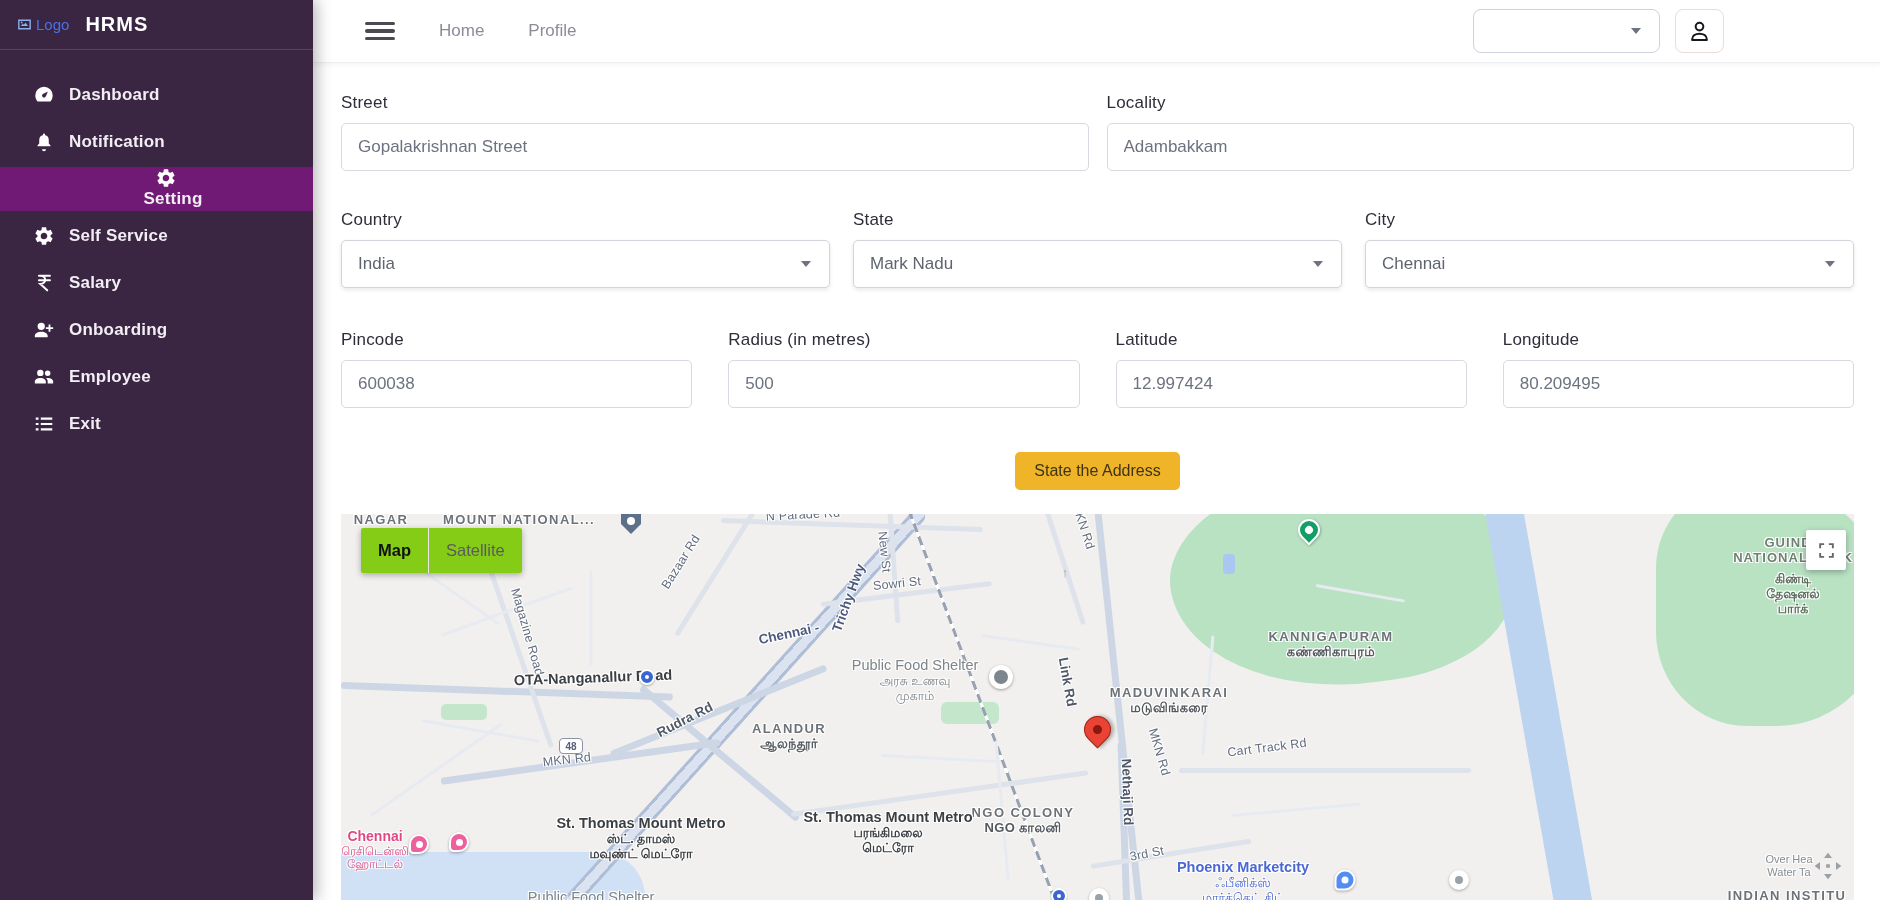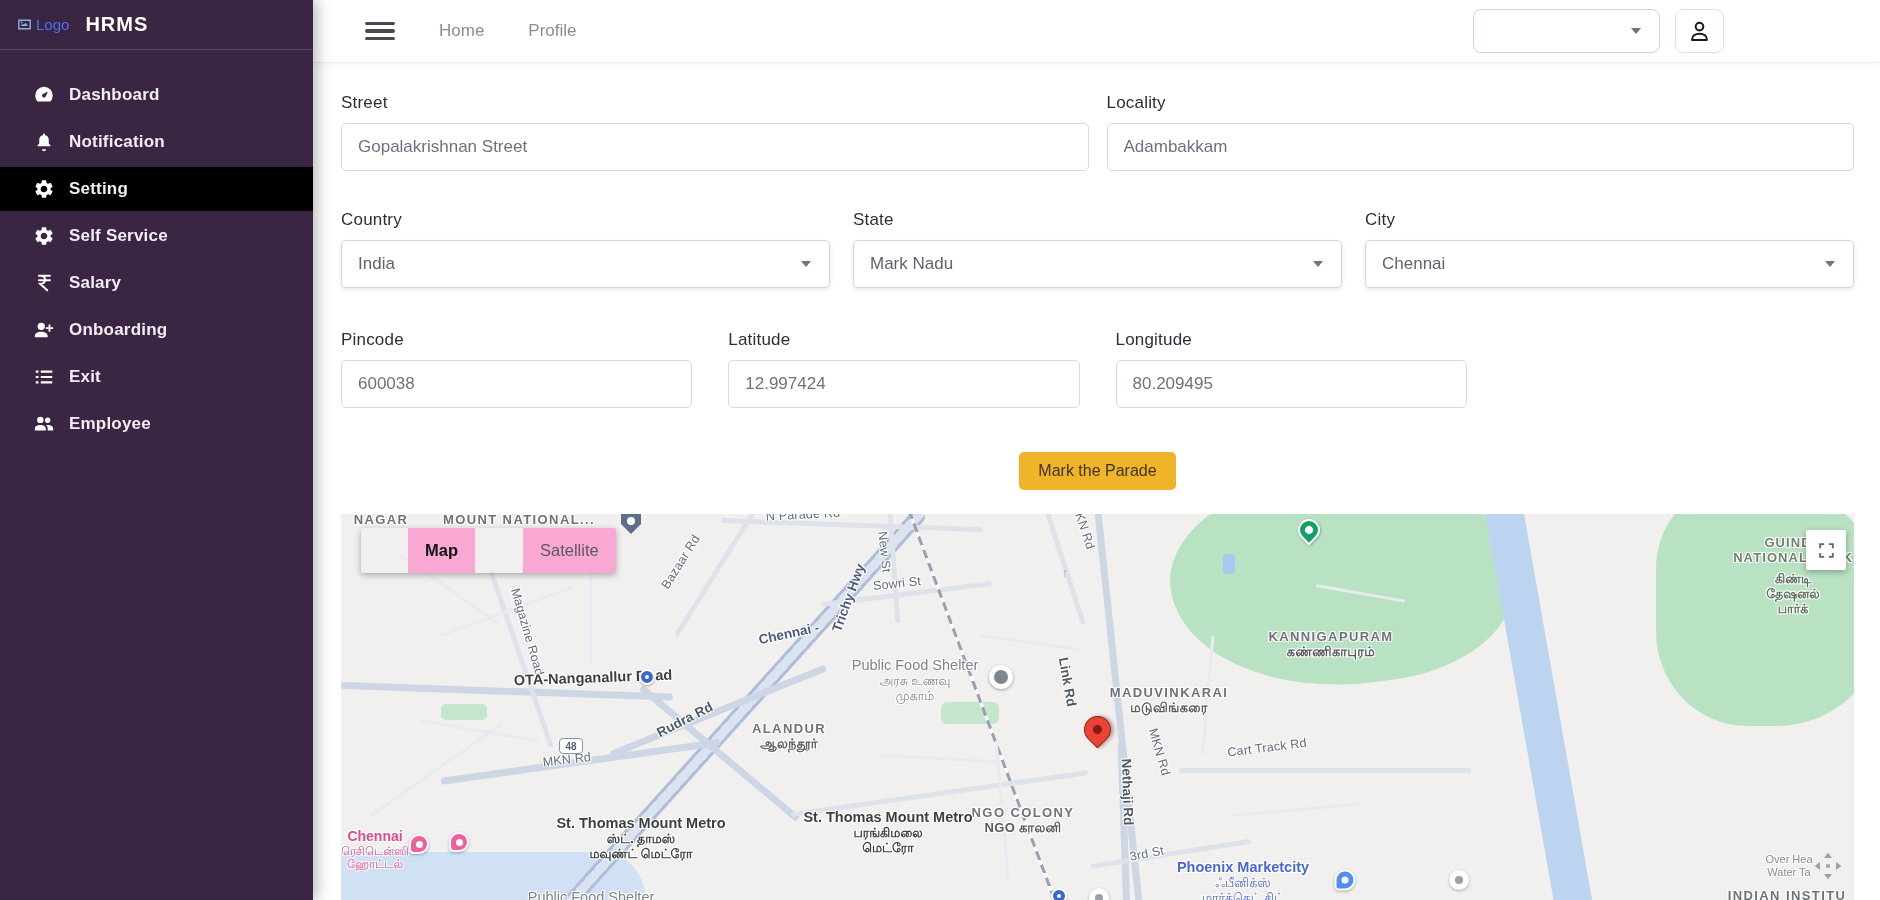--- a/index.html
+++ b/index.html
@@ -11,21 +11,21 @@
   .sidebar { width:313px; min-width:313px; height:900px; background:#3a2542;
     box-shadow:4px 0 14px rgba(0,0,0,.28); z-index:5; position:relative; }
   .logo-row { height:50px; display:flex; align-items:center; padding:0 16px;
     border-bottom:1px solid rgba(255,255,255,.14); }
   .logo-broken { display:flex; align-items:center; gap:3px; }
   .logo-broken .alt { color:#4a72e8; font-size:15px; }
   .brand { color:#fff; font-size:20px; font-weight:700; letter-spacing:1px; margin-left:16px; }
   .side-nav { padding-top:20px; }
   .side-item { height:44px; margin:3px 0; display:flex; align-items:center; padding-left:33px;
     cursor:pointer; }
-  .side-item.active { background:#000000; }
+  .side-item.active { background:#701a75;flex-direction:column; }
   .side-item .icn { width:22px; height:22px; margin-right:14px; display:flex; align-items:center; justify-content:center; }
   .side-item .icn svg { width:22px; height:22px; }
   .side-item .lbl { color:#f2eef4; font-size:17px; font-weight:600; letter-spacing:.2px; }
 
   
   .main { flex:1; display:flex; flex-direction:column; background:#fff; }
   .topbar { height:65px; display:flex; align-items:center; padding:0 156px 0 52px;
     background:#fff; border-bottom:1px solid #eeeef2; box-shadow:0 2px 5px rgba(30,30,60,.05); }
   .hamburger { width:30px; display:flex; flex-direction:column; gap:4px; cursor:pointer; margin-right:44px; }
   .hamburger i { display:block; height:3.5px; background:#4a4a52; border-radius:2px; }
@@ -123,22 +123,22 @@
   .mk-red-pin::after { content:""; position:absolute; left:8px; top:8px; width:9px; height:9px;
     border-radius:50%; background:#861910; }
   .mk-green-pin { width:22px; height:22px; margin:-31px 0 0 -11px; background:#129f67;
     border:2px solid #fff; border-radius:50% 50% 50% 0; transform:rotate(-45deg);
     box-shadow:0 1px 3px rgba(0,0,0,.3); }
   .mk-green-pin::after { content:""; position:absolute; left:5px; top:5px; width:8px; height:8px;
     border-radius:50%; background:#fff; }
 
   .map-type { position:absolute; left:20px; top:14px; display:flex; z-index:6;
     box-shadow:0 2px 6px rgba(0,0,0,.3); border-radius:2px; overflow:hidden; }
-  .map-type button { background:#f9a8d4; border:none; height:45px; padding:0 17px; font-size:16.5px;
-    color:#5b5b5b; cursor:pointer; font-family:"Liberation Sans","DejaVu Sans",sans-serif;margin-left:47px; }
+  .map-type button { background:#84cc16; border:none; height:45px; padding:0 17px; font-size:16.5px;
+    color:#5b5b5b; cursor:pointer; font-family:"Liberation Sans","DejaVu Sans",sans-serif; }
   .map-type button.active { font-weight:700; color:#111; }
   .map-type button + button { border-left:1px solid #e8e8e8; }
   .fullscreen-btn { position:absolute; right:8px; top:16px; width:40px; height:40px; background:#fff;
     border:none; border-radius:2px; box-shadow:0 2px 6px rgba(0,0,0,.3); cursor:pointer; z-index:6;
     display:flex; align-items:center; justify-content:center; }
   .pan-ctl { position:absolute; right:10px; bottom:14px; z-index:6; cursor:pointer; opacity:.85; }
 </style>
 </head>
 <body>
 
@@ -200,32 +200,32 @@
         <span class="icn">
             <svg viewBox="0 0 24 24" fill="#fff">
               <path d="M9 12a4 4 0 1 0 0-8 4 4 0 0 0 0 8zm0 2c-4 0-7 2-7 4.5V20h14v-1.5C16 16 13 14 9 14zm10-5V6h-2v3h-3v2h3v3h2v-3h3V9z"></path>
             </svg>
           </span>
         <span class="lbl">Onboarding</span>
       </div>
       <div class="side-item">
         <span class="icn">
             <svg viewBox="0 0 24 24" fill="#fff">
+              <path d="M8 11a3.5 3.5 0 1 0 0-7 3.5 3.5 0 0 0 0 7zm8 0a3 3 0 1 0 0-6 3 3 0 0 0 0 6zM8 13c-3.3 0-6 1.7-6 3.8V19h12v-2.2C14 14.7 11.3 13 8 13zm8 0c-.6 0-1.2.1-1.8.2 1.1.9 1.8 2 1.8 3.6V19h6v-2.2C22 14.7 19.3 13 16 13z"></path>
+            </svg>
+          </span>
+        <span class="lbl">Employee</span>
+      </div>
+      <div class="side-item">
+        <span class="icn">
+            <svg viewBox="0 0 24 24" fill="#fff">
               <path d="M3 5h3v2.4H3zM3 10.8h3v2.4H3zM3 16.6h3V19H3zM8.5 5H21v2.4H8.5zM8.5 10.8H21v2.4H8.5zM8.5 16.6H21V19H8.5z"></path>
             </svg>
           </span>
         <span class="lbl">Exit</span>
-      </div>
-      <div class="side-item">
-        <span class="icn">
-            <svg viewBox="0 0 24 24" fill="#fff">
-              <path d="M8 11a3.5 3.5 0 1 0 0-7 3.5 3.5 0 0 0 0 7zm8 0a3 3 0 1 0 0-6 3 3 0 0 0 0 6zM8 13c-3.3 0-6 1.7-6 3.8V19h12v-2.2C14 14.7 11.3 13 8 13zm8 0c-.6 0-1.2.1-1.8.2 1.1.9 1.8 2 1.8 3.6V19h6v-2.2C22 14.7 19.3 13 16 13z"></path>
-            </svg>
-          </span>
-        <span class="lbl">Employee</span>
       </div>
     </nav>
   </aside>
 
   <div class="main">
     <header class="topbar">
       <div class="hamburger">
           <i></i>
           <i></i>
           <i></i>
@@ -281,31 +281,35 @@
           </div>
         </div>
       </div>
 
       <div class="frow frow-4">
         <div class="ffield">
           <label>Pincode</label>
           <input type="text" value="600038" style="">
         </div>
         <div class="ffield">
+          <label>Radius (in metres)</label>
+          <input type="text" value="500" style="">
+        </div>
+        <div class="ffield">
           <label>Latitude</label>
           <input type="text" value="12.997424" style="">
         </div>
         <div class="ffield">
           <label>Longitude</label>
           <input type="text" value="80.209495" style="">
         </div>
       </div>
 
       <div class="btnrow">
-        <button class="btn-mark">Mark the Parade</button>
+        <button class="btn-mark">State the Address</button>
       </div>
 
       <div class="map">
         <div class="map-canvas">
 
           <div class="shape" style="left:830px;top:-40px;width:340px;height:212px;background:#b9e2c3;border-radius:45% 55% 40% 60%;transform:rotate(-8deg)"></div>
           <div class="shape" style="left:1315px;top:-30px;width:232px;height:242px;background:#b9e2c3;border-radius:40% 60% 55% 45%"></div>
           <div class="shape" style="left:600px;top:188px;width:58px;height:22px;background:#c4e7cc;border-radius:6px"></div>
           <div class="shape" style="left:100px;top:190px;width:46px;height:16px;background:#c4e7cc;border-radius:5px"></div>
           <div class="shape" style="left:1180px;top:-30px;width:38px;height:460px;background:#bdd4f0;border-radius:24px;transform:rotate(-10deg)"></div>

